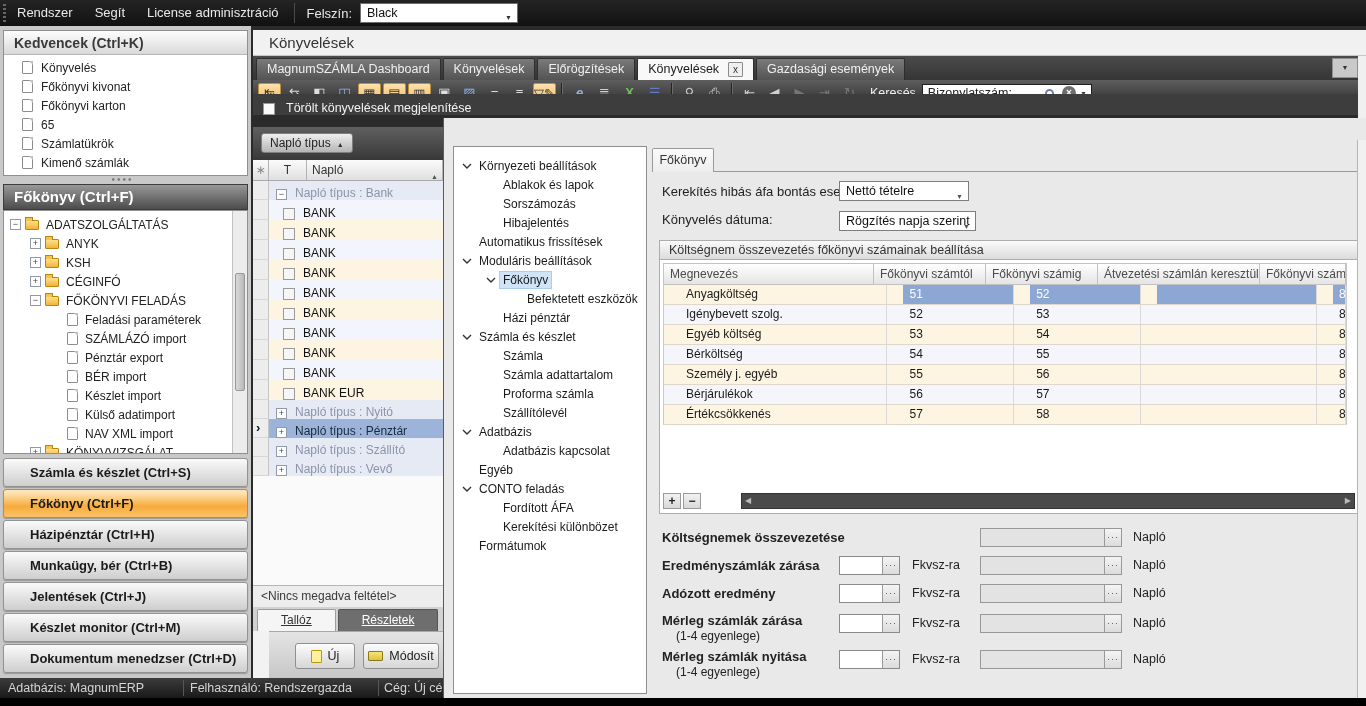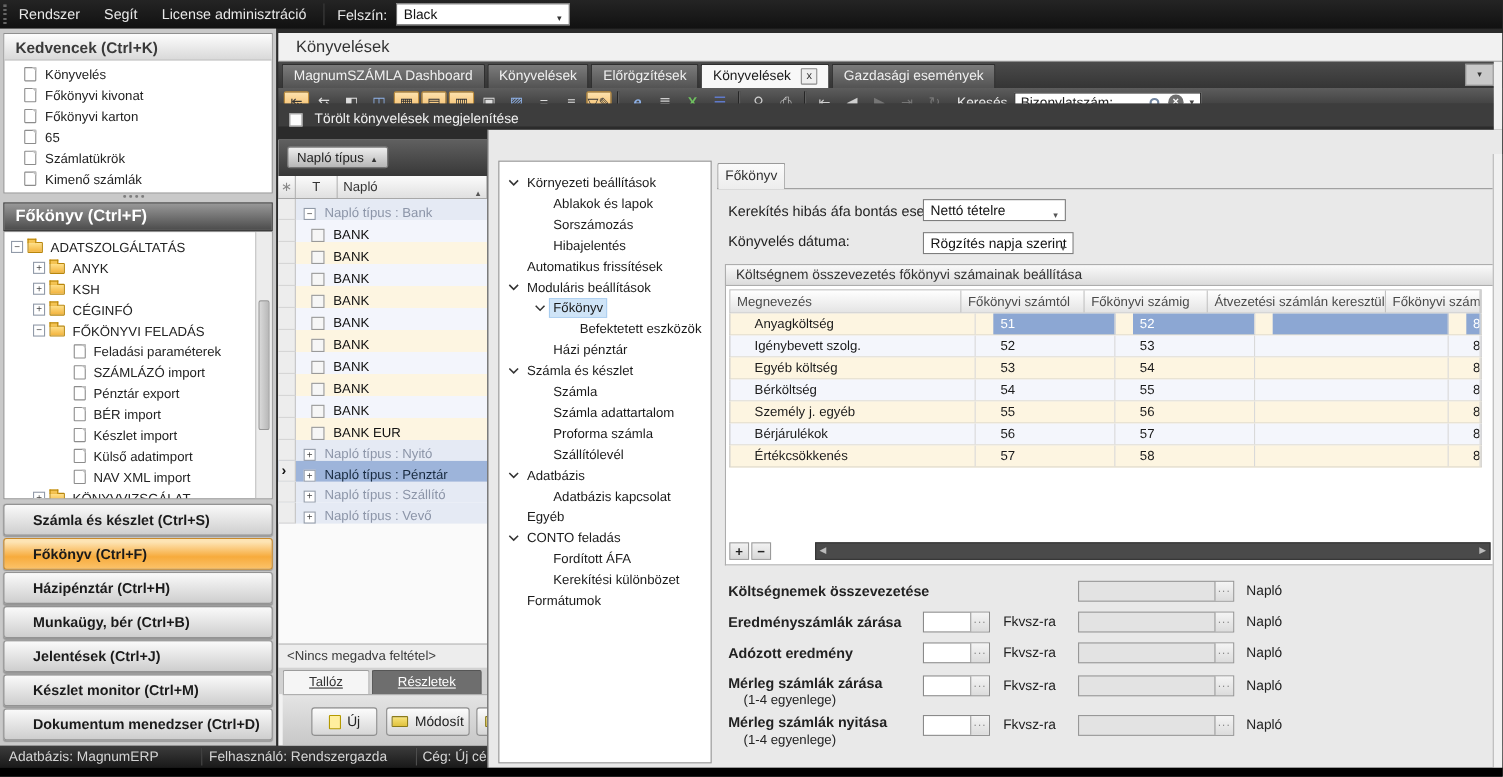--- a/index.html
+++ b/index.html
@@ -115,21 +115,21 @@
   .jrow .cb{margin-left:14px;background:#f6f6f6;}
   .jlbl{margin-left:8px;color:#111;white-space:nowrap;}
   .jrow.group .jlbl{color:#8c95a8;}
   .jrow.selected{background:#9db4da;}
   .jrow.selected .jlbl{color:#17293f;}
   .jrow.selected .selcell::after{content:"›";position:absolute;left:3px;top:1px;font-weight:bold;font-size:13px;color:#111;}
   .jfilter{position:absolute;left:0;top:458px;width:100%;height:22px;background:#ededed;border-top:1px solid #b5b5b5;color:#3a3a3a;line-height:21px;padding-left:8px;}
   .jtabs{position:absolute;left:0;top:480px;width:100%;height:24px;background:#d2d2d2;display:flex;align-items:flex-end;padding-left:4px;}
   .jtab{height:22px;padding:0 23px;margin-right:2px;border:1px solid #9c9c9c;border-bottom:none;border-radius:2px 2px 0 0;background:#f5f5f5;color:#333;line-height:21px;text-decoration:underline;}
   .jtab.active{background:#6e6e6e;color:#fff;border-color:#555;}
-  .jbtnbar{position:absolute;left:4px;top:504px;width:100%;height:52px;background:linear-gradient(#e4e4e4,#c4c4c4);border-top:1px solid #a8a8a8;}
+  .jbtnbar{position:absolute;left:16px;top:504px;width:100%;height:52px;background:linear-gradient(#e4e4e4,#c4c4c4);border-top:1px solid #a8a8a8;}
   .jbtn{position:absolute;top:11px;height:26px;background:linear-gradient(#fcfcfc,#d6d6d6);border:1px solid #8f8f8f;border-radius:3px;font-size:12.5px;color:#222;display:flex;align-items:center;justify-content:center;gap:6px;}
   .jbtn.b-uj{left:26px;width:60px;}
   .jbtn.b-mod{left:94px;width:76px;}
   .jbtn.b-frag{left:176px;width:30px;}
   .mini-page{width:11px;height:13px;background:#ffef9e;border:1px solid #b59a00;border-radius:1px;}
   .mini-folder{width:15px;height:10px;background:linear-gradient(#f7e37a,#e0c23e);border:1px solid #8a7a1a;border-radius:1px;}
   .right-strip{position:absolute;left:1358px;top:56px;width:8px;height:62px;background:#f0f0f0;z-index:6;}
 
   
   .dialog{position:absolute;left:443px;top:118px;width:923px;height:580px;background:#e9e9e9;border-left:1px solid #5a5a5a;overflow:hidden;z-index:10;}

